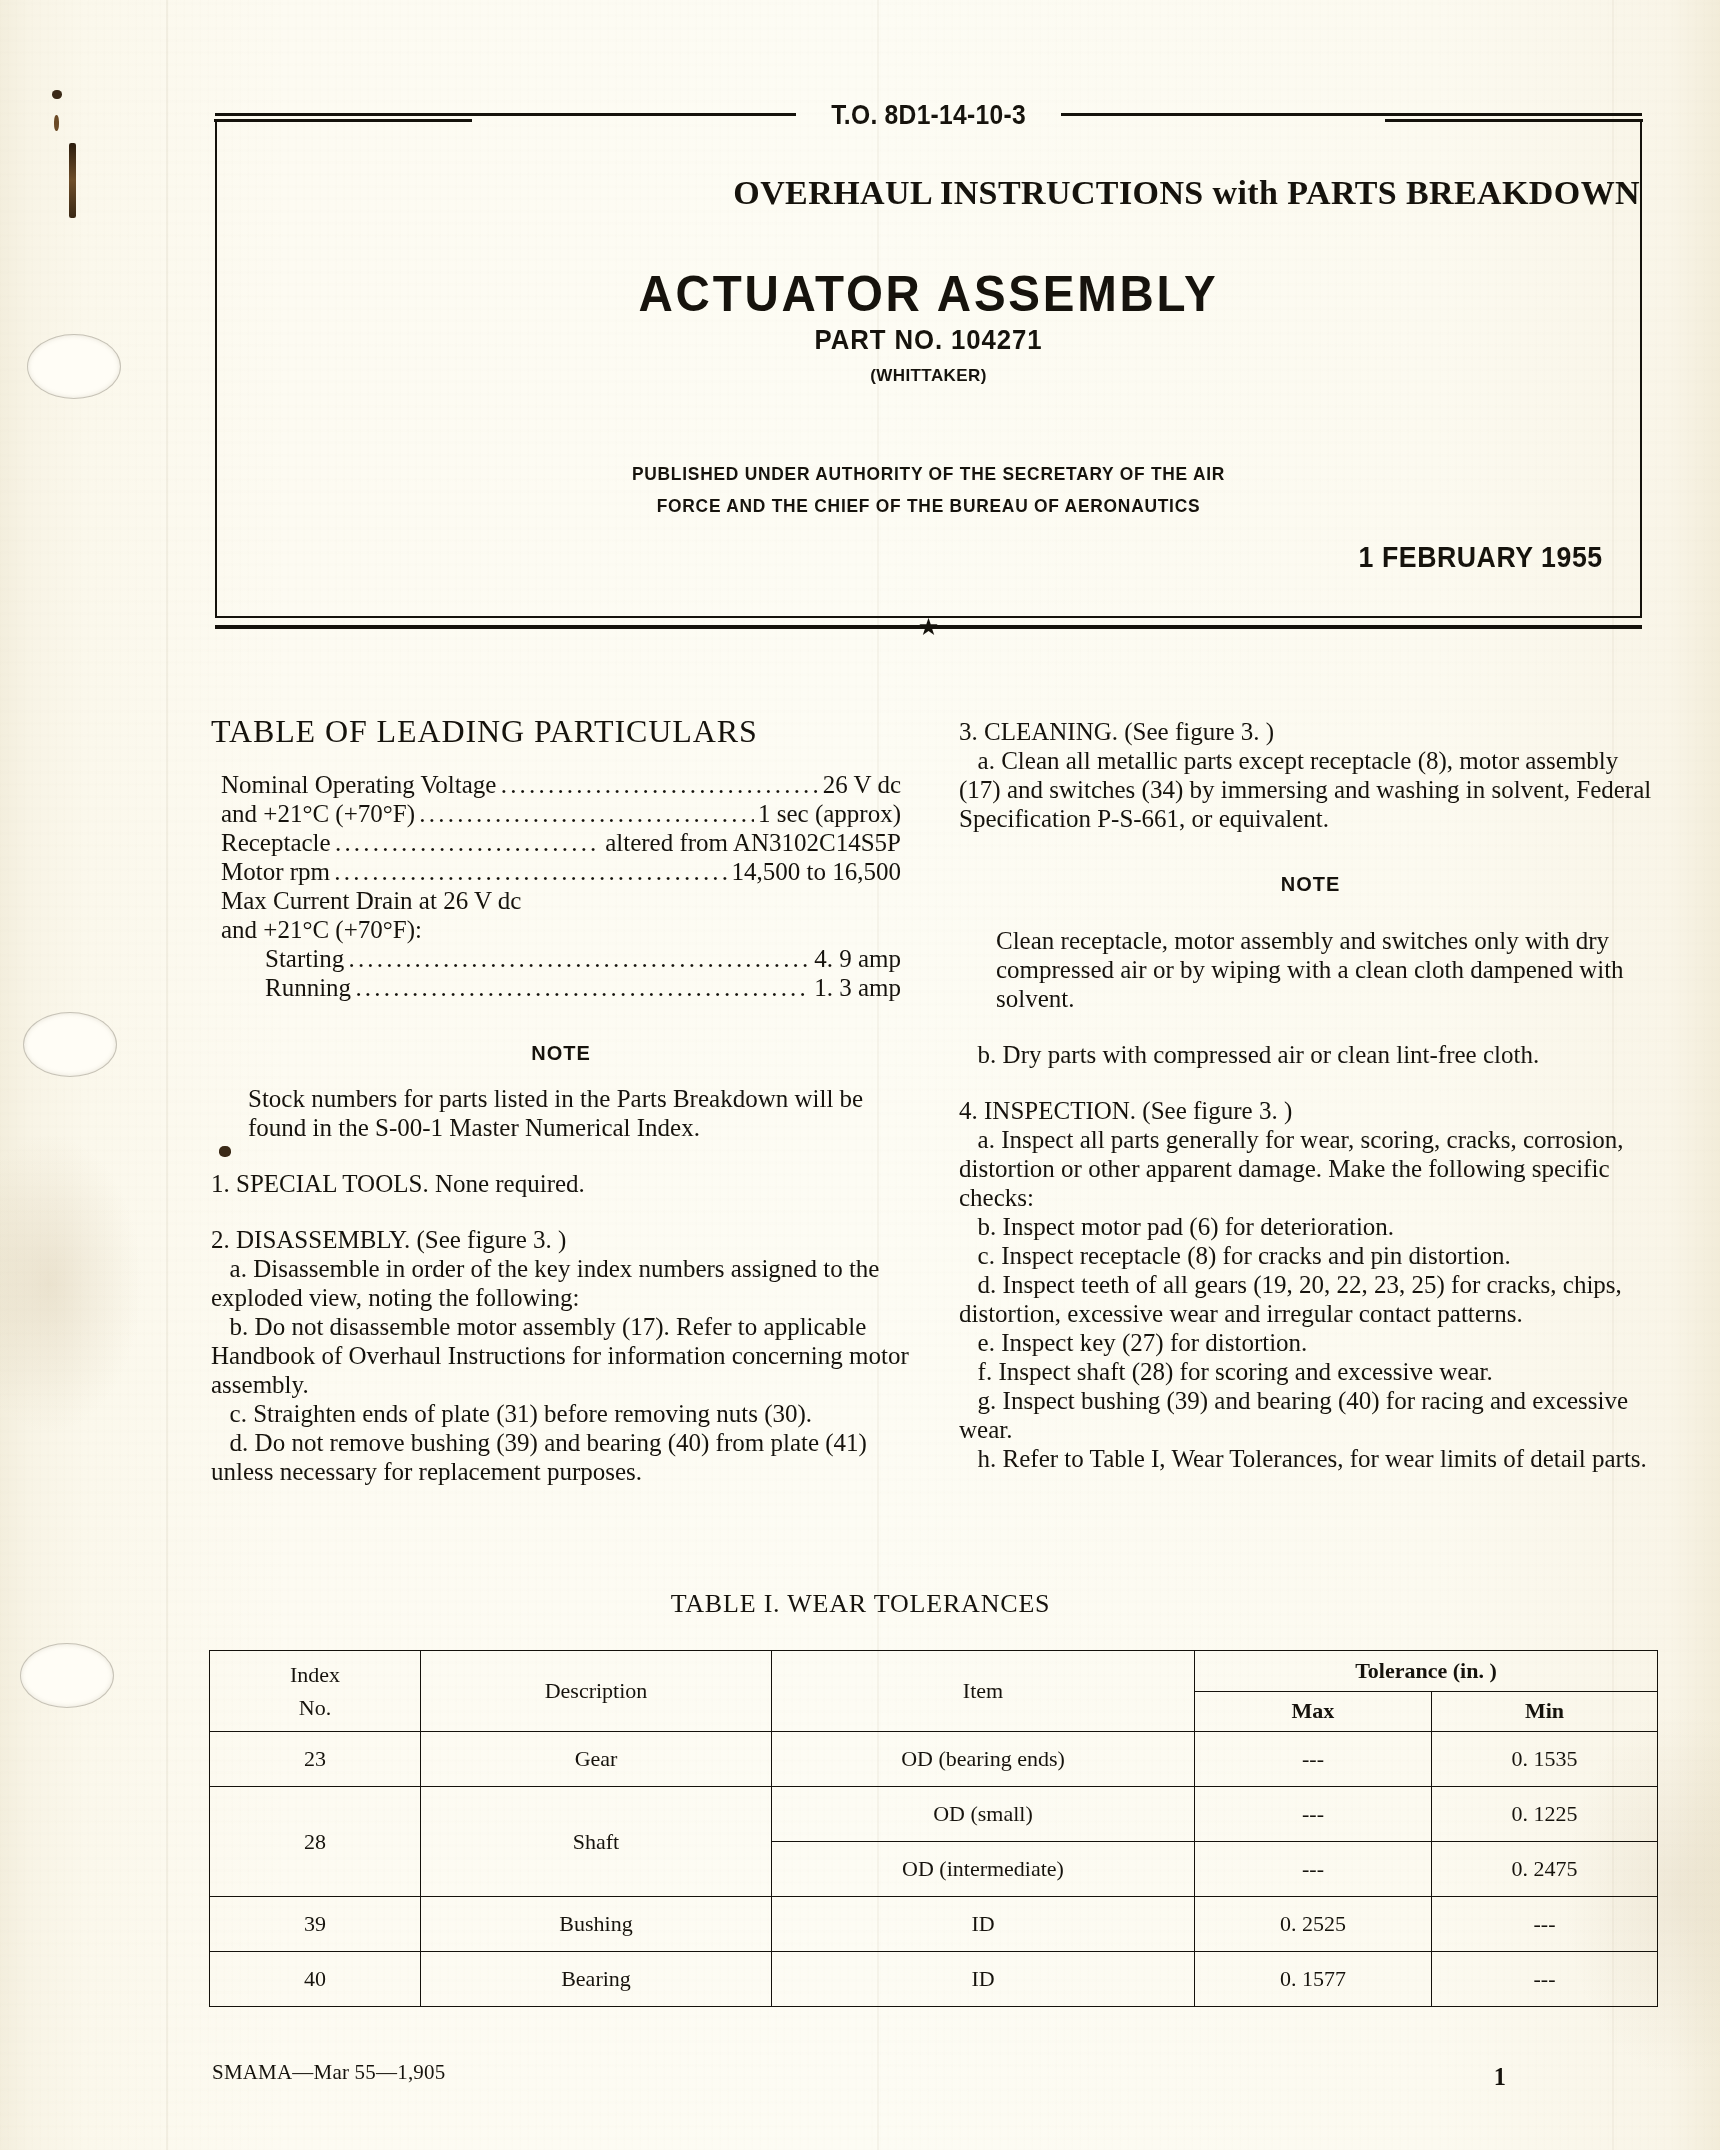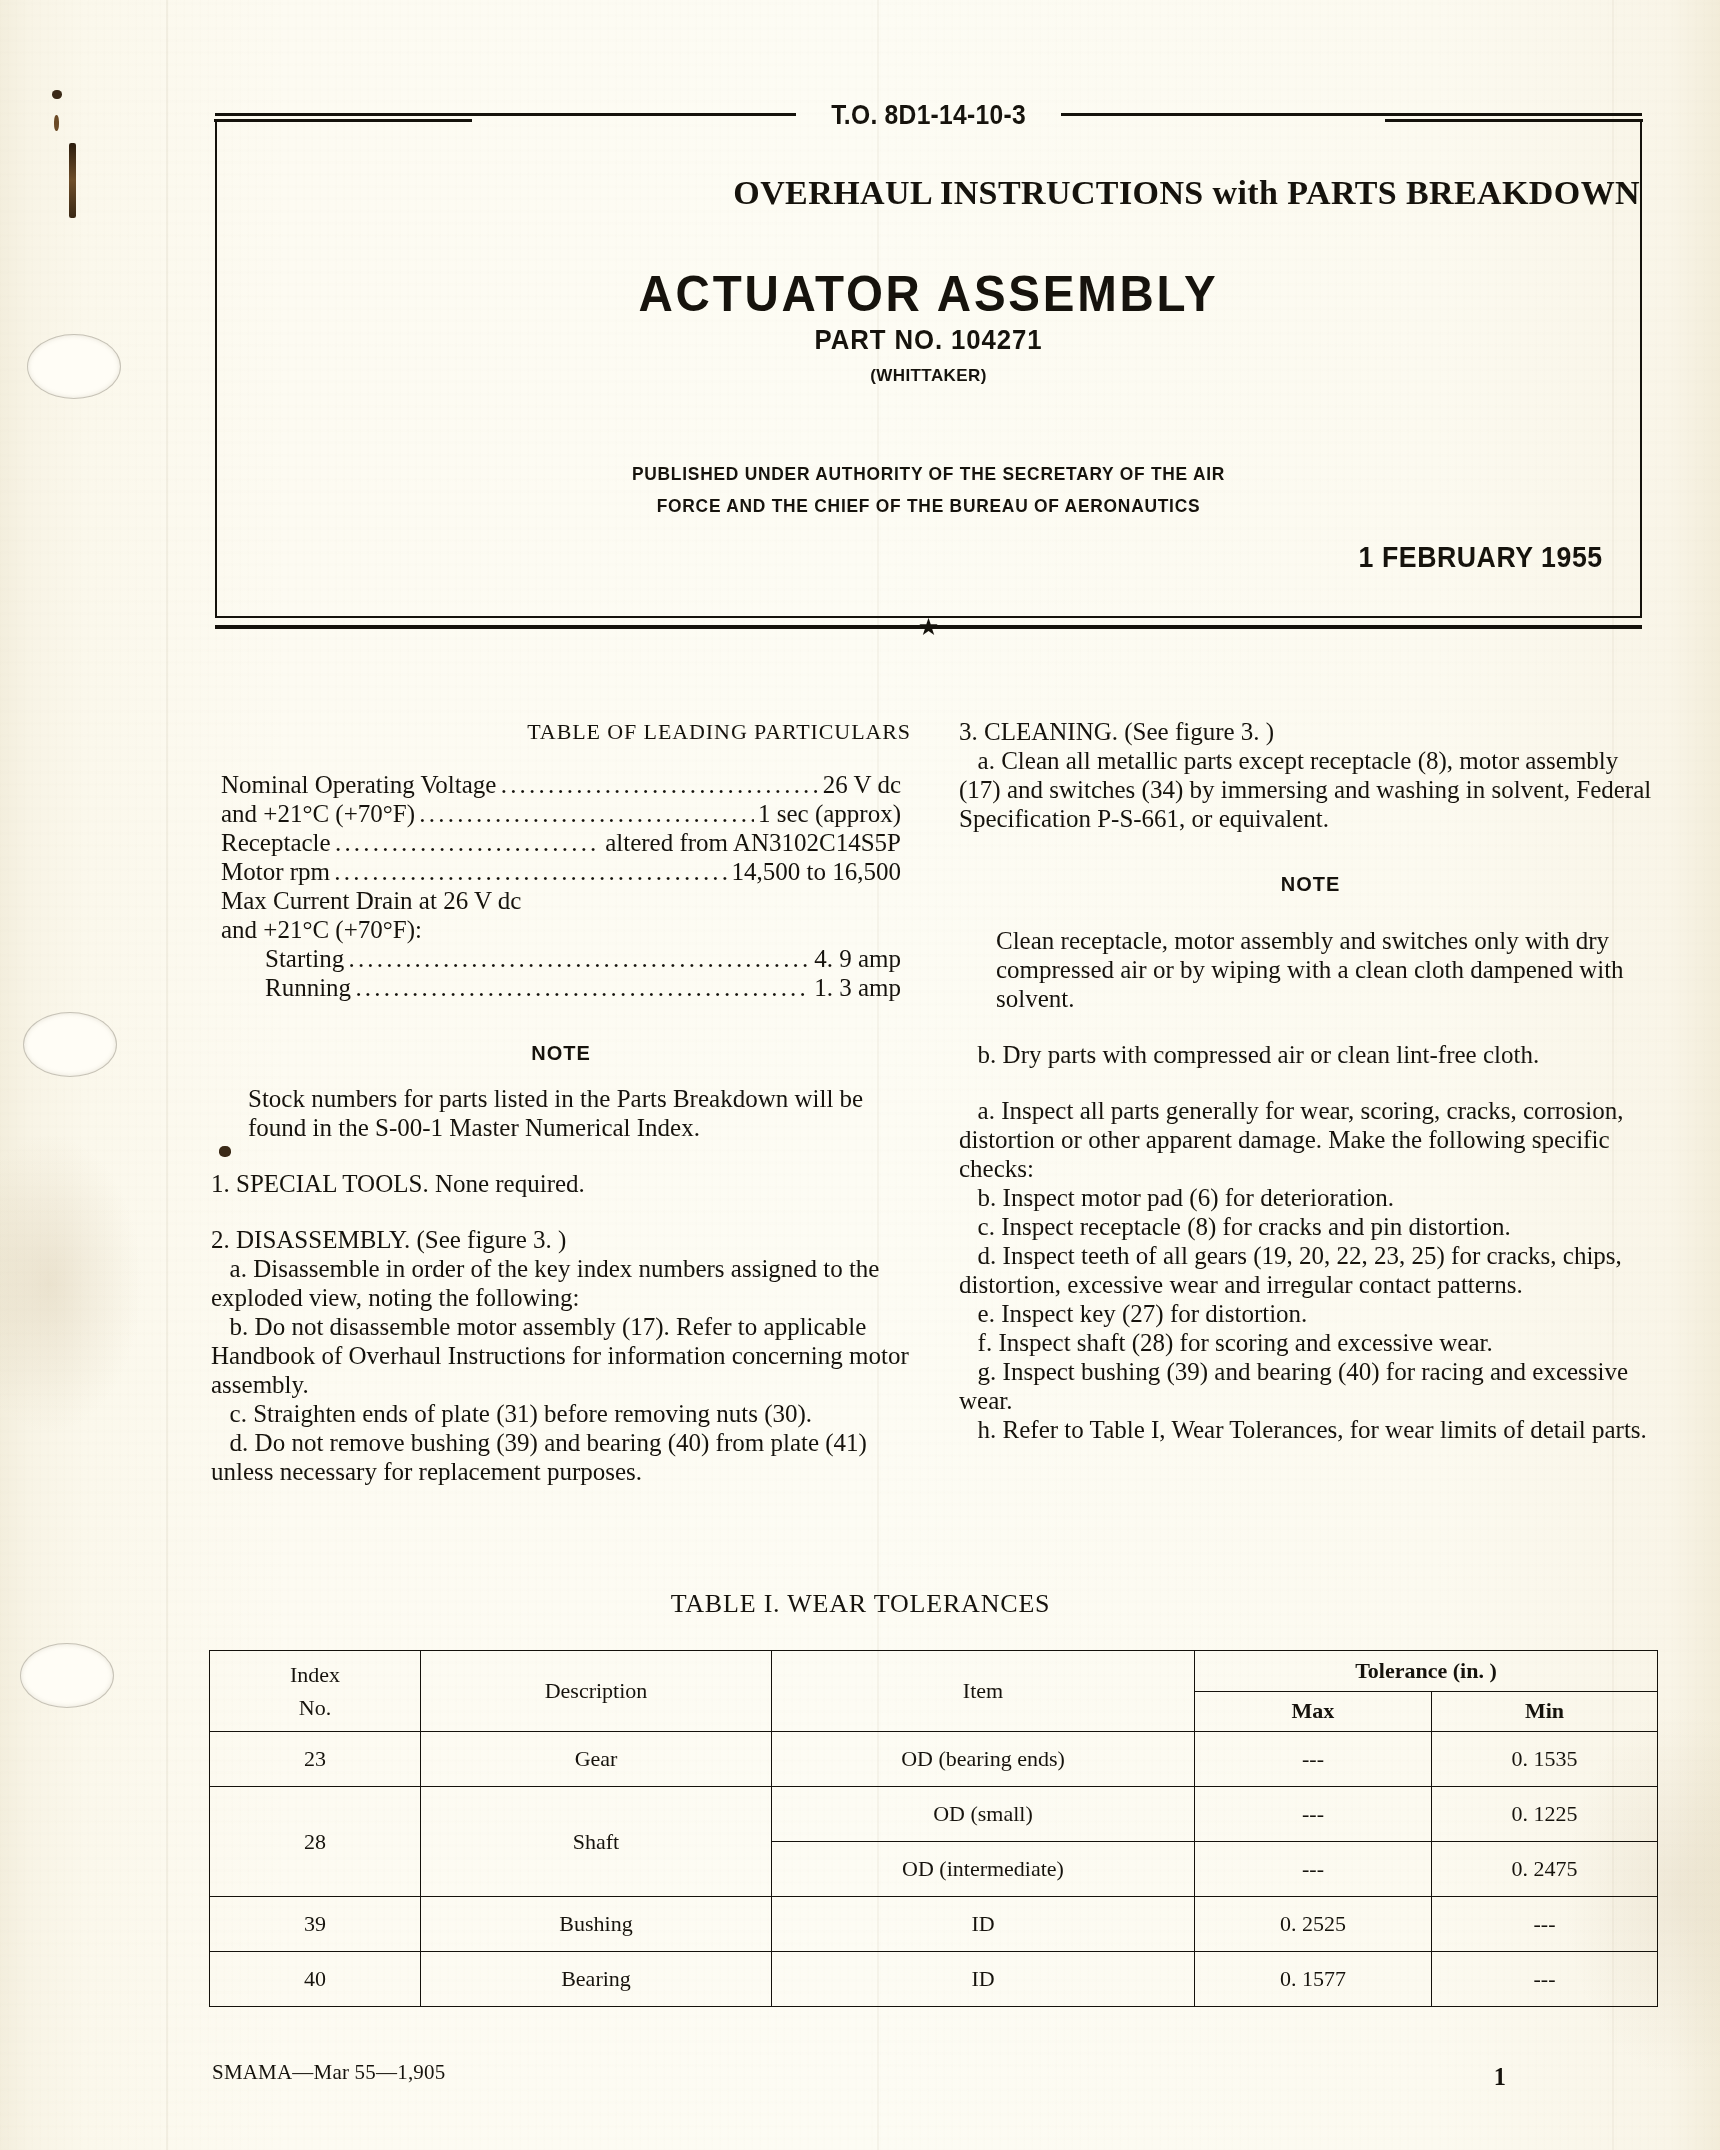--- a/index.html
+++ b/index.html
@@ -227,22 +227,22 @@
     position: absolute;
     top: 0;
     font-size: 25px;
     line-height: 29px;
     text-align: left;
   }
   #col-left  { left: 211px;  width: 700px; }
   #col-right { left: 959px; width: 703px; }
 
   .sec-head-center {
-    text-align: right;
-    font-size: 22px;
+    text-align: left;
+    font-size: 32px;
     letter-spacing: 0.9px;
     margin-bottom: 24.4px;
   }
   .note-head {
     text-align: center;
     font-family: "Liberation Sans", "DejaVu Sans", sans-serif;
     font-weight: 700;
     font-size: 20px;
     letter-spacing: 1px;
   }
@@ -433,20 +433,21 @@
 
     <div class="spacer-lg"></div>
     <div class="note-head">NOTE</div>
     <div class="spacer-md"></div>
     <p class="para note-body">Clean receptacle, motor assembly and switches only with dry compressed air or by wiping with a clean cloth dampened with solvent.</p>
 
     <div class="spacer-md"></div>
     <p class="para hang-a">b.  Dry parts with compressed air or clean lint-free cloth.</p>
 
     <div class="spacer-md"></div>
+    <p class="para">4.  INSPECTION.  (See figure 3. )</p>
     <p class="para hang-a">a.  Inspect all parts generally for wear, scoring, cracks, corrosion, distortion or other apparent damage. Make the following specific checks:</p>
     <p class="para hang-a">b.  Inspect motor pad (6) for deterioration.</p>
     <p class="para hang-a">c.  Inspect receptacle (8) for cracks and pin distortion.</p>
     <p class="para hang-a">d.  Inspect teeth of all gears  (19, 20, 22, 23, 25) for cracks, chips, distortion, excessive wear and irregular contact patterns.</p>
     <p class="para hang-a">e.  Inspect key (27) for distortion.</p>
     <p class="para hang-a">f.  Inspect shaft (28) for scoring and excessive wear.</p>
     <p class="para hang-a">g.  Inspect bushing (39) and bearing (40) for racing and excessive wear.</p>
     <p class="para hang-a">h.  Refer to Table I, Wear Tolerances, for wear limits of detail parts.</p>
   </div>
 </div>

